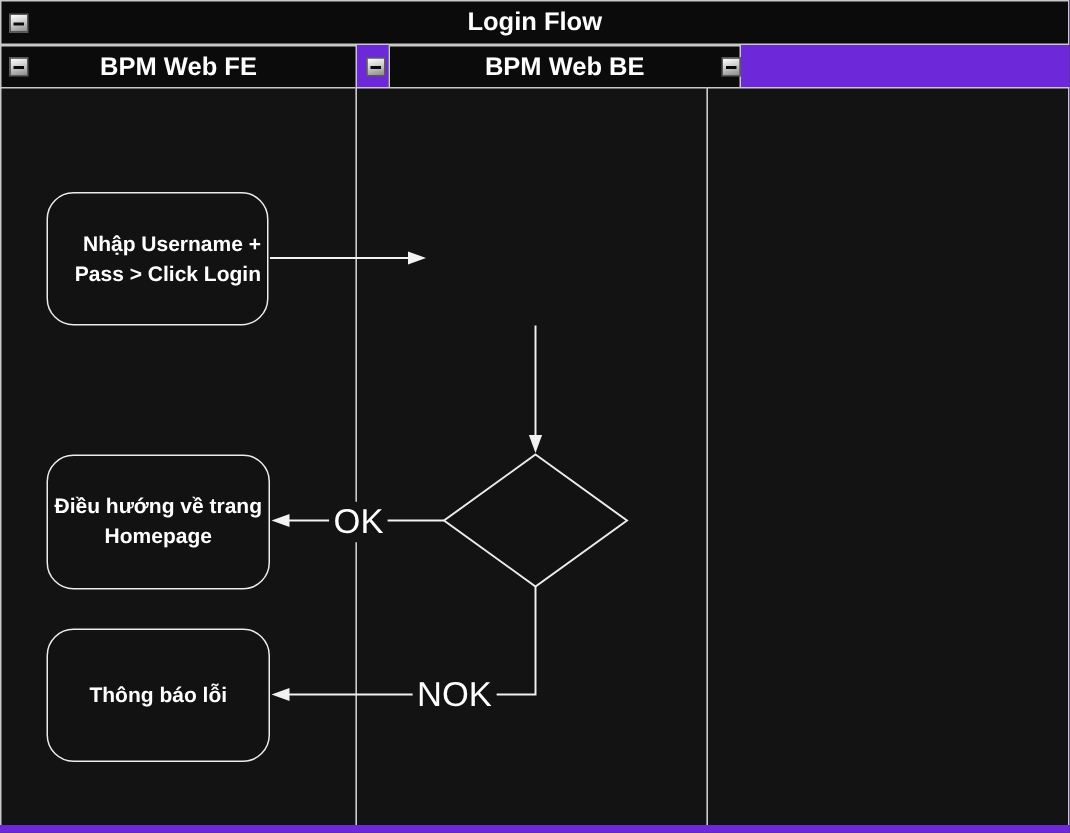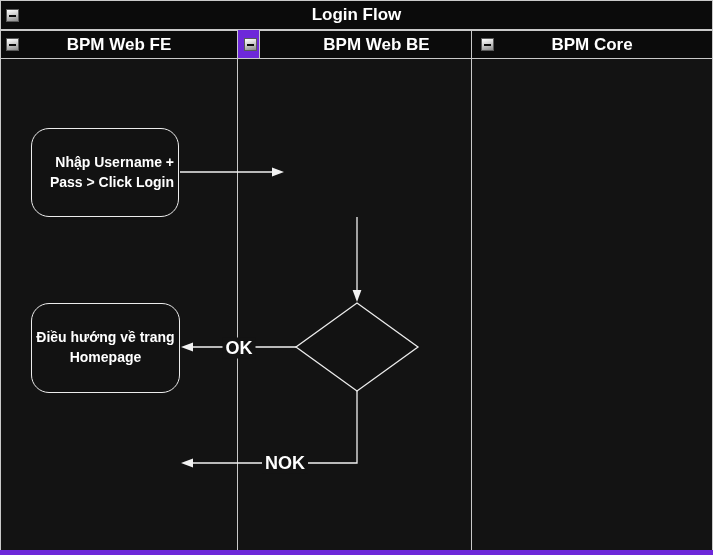--- a/index.html
+++ b/index.html
@@ -79,26 +79,26 @@
     display:flex;align-items:center;justify-content:center;
     color:#ffffff;font-size:14px;font-weight:700;text-align:center;
     pointer-events:none;
   }
   
   .edge-label{
     position:absolute;
     transform:translate(-50%,-50%);
     background:#131313;
     color:#ffffff;
-    font-size:18px;font-weight:700;
+    font-size:23px;font-weight:400;
     padding:0 3px;
     white-space:nowrap;
   }
   #label-ok {left:239px;top:348px;}
-  #label-nok{left:285px;top:463px;}
+  #label-nok{left:303px;top:463px;}
   
   .connectors{
     position:absolute;left:0;top:0;width:713px;height:555px;
     pointer-events:none;
   }
 </style>
 </head>
 <body>
 
 <div class="canvas">
@@ -108,23 +108,20 @@
   </div>
   <div class="collapse-btn" style="left:6px;top:9px;">
     <div class="minus"></div>
   </div>
 
   <div class="lane-header l1">
     <span>BPM Web FE</span>
   </div>
   <div class="lane-header l2">
     <span>BPM Web BE</span>
-  </div>
-  <div class="lane-header l3">
-    <span>BPM Core</span>
   </div>
   <div class="collapse-btn" style="left:6px;top:38px;">
     <div class="minus"></div>
   </div>
   <div class="collapse-btn" style="left:244px;top:38px;">
     <div class="minus"></div>
   </div>
   <div class="collapse-btn" style="left:481px;top:38px;">
     <div class="minus"></div>
   </div>
@@ -157,18 +154,21 @@
       <polygon points="181,463 193,458.6 193,467.4" stroke="none"></polygon>
     </g>
   </svg>
 
   <div class="node" id="node-input-login">
     <span>Nhập Username + Pass &gt; Click Login</span>
   </div>
   <div class="node" id="node-redirect-home">
     <span>Điều hướng về trang Homepage</span>
   </div>
+  <div class="node" id="node-error-message">
+    <span>Thông báo lỗi</span>
+  </div>
 
 
   <div class="edge-label" id="label-ok">OK</div>
   <div class="edge-label" id="label-nok">NOK</div>
 
 </div>
 
 </body></html>

